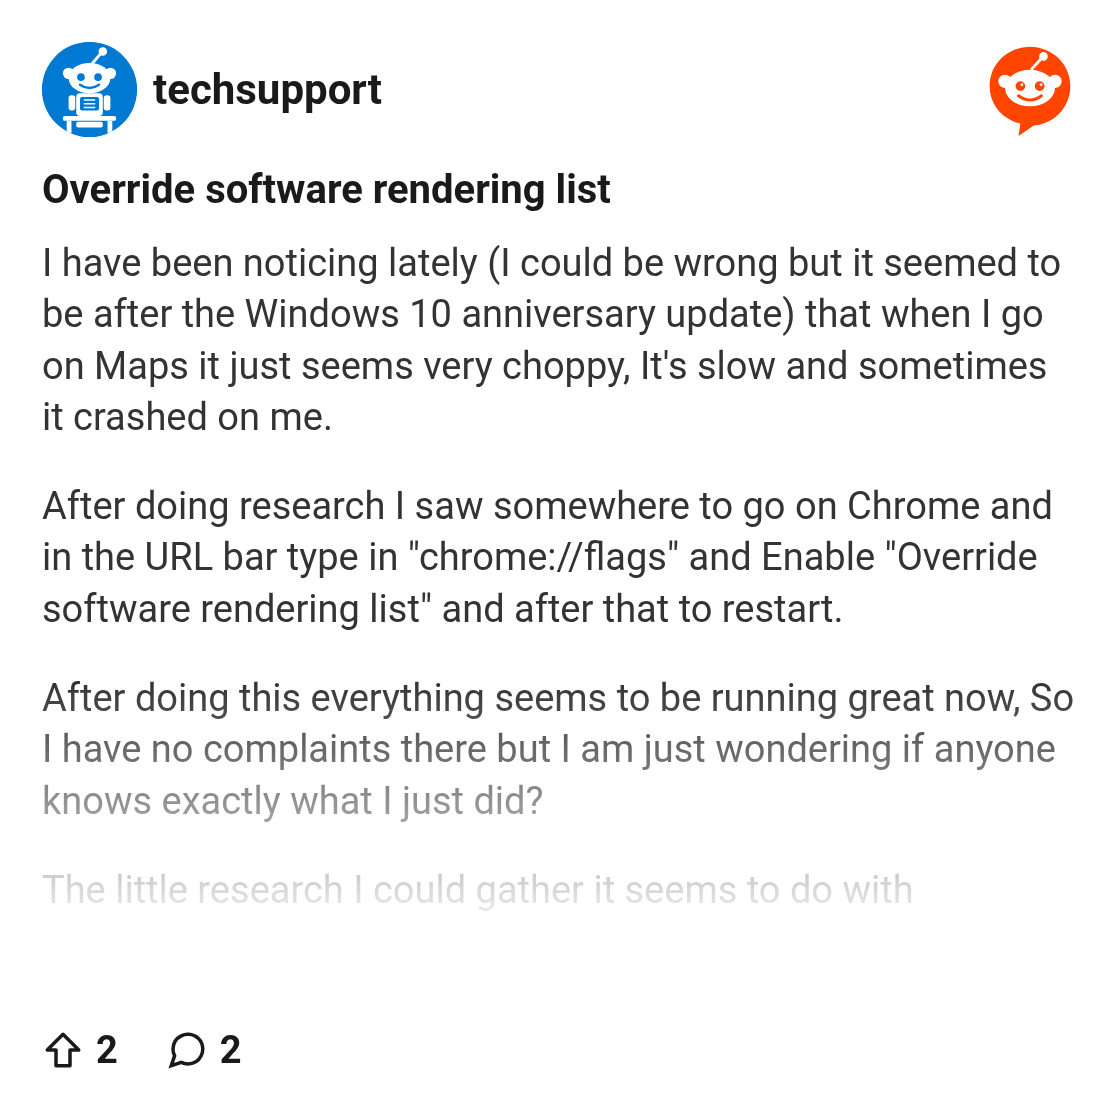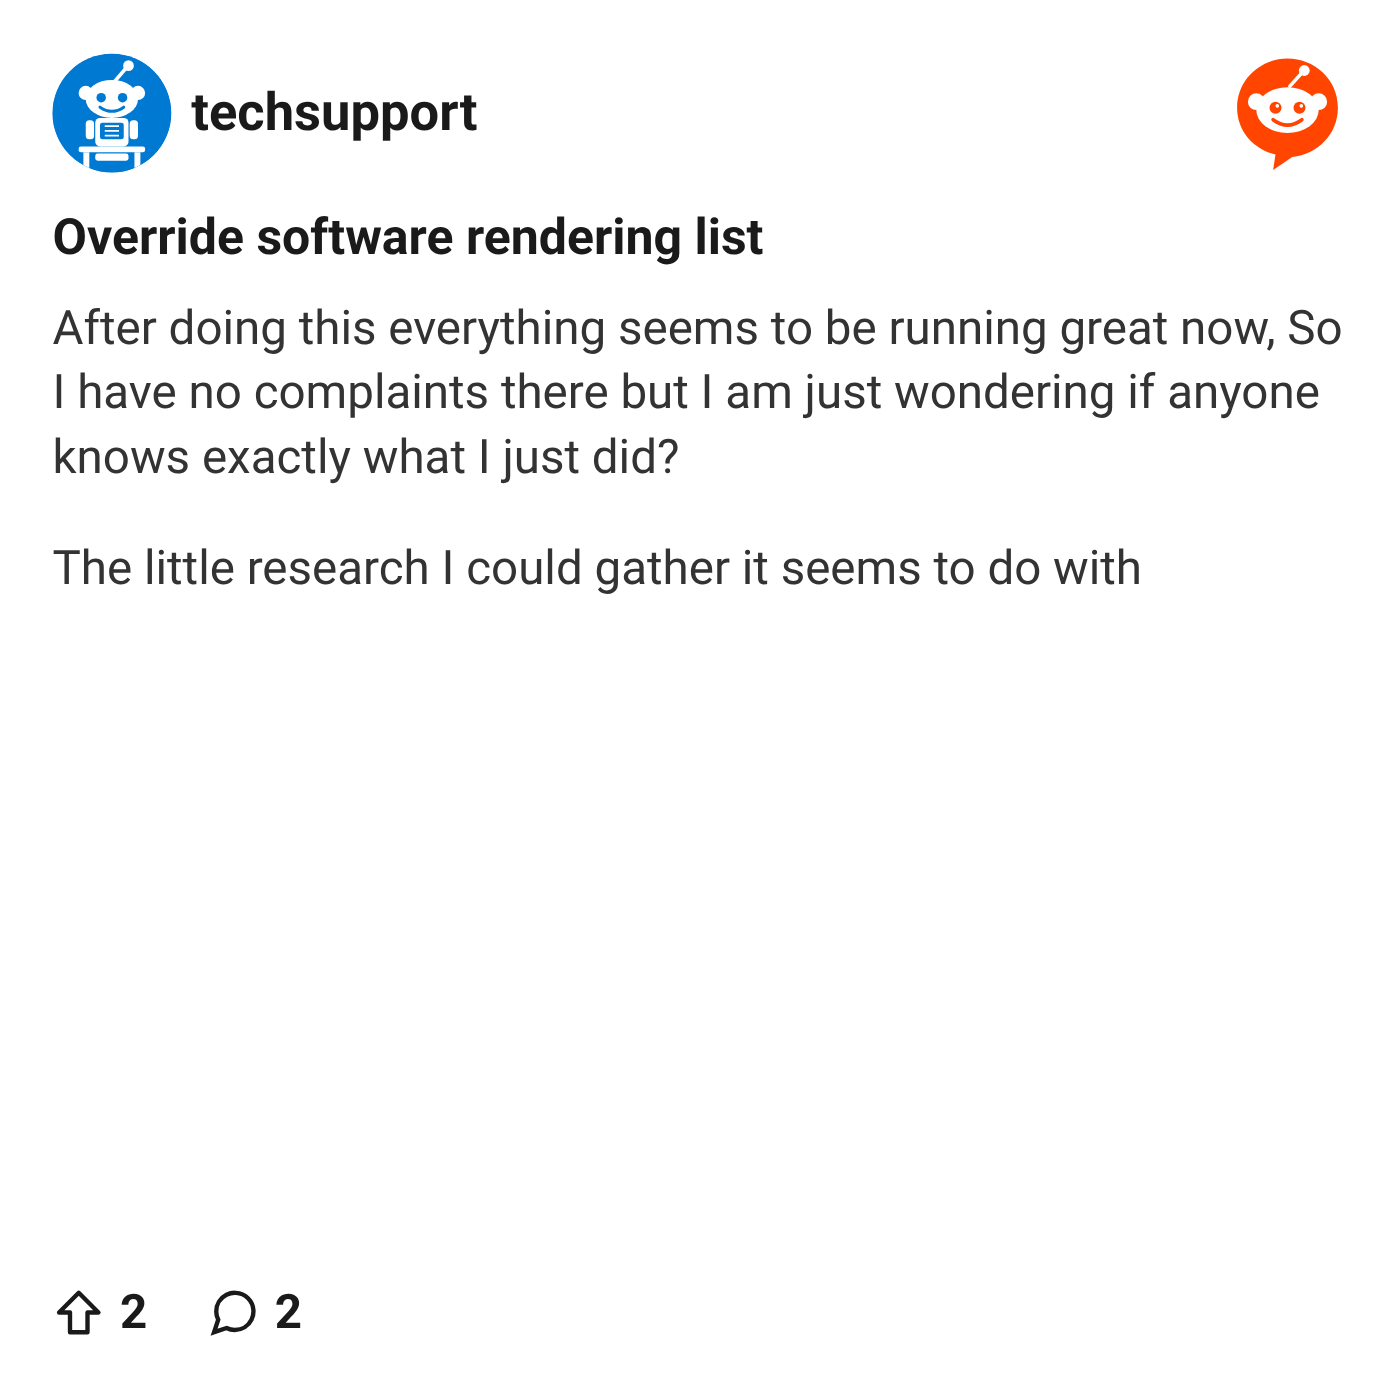--- a/index.html
+++ b/index.html
@@ -16,21 +16,21 @@
       color: #1a1a1b;
     }
     .container {
       padding: 42px 42px 0 42px;
       display: flex;
       flex-direction: column;
       height: 100%;
     }
     .header {
       display: flex;
-      align-items: center;
+      align-items: flex-start;
       justify-content: space-between;
       margin-bottom: 28px;
     }
     .header-left {
       display: flex;
       align-items: center;
       gap: 16px;
     }
     .subreddit-avatar {
       width: 95px;
@@ -166,20 +166,22 @@
         <circle cx="61.5" cy="44.5" r="1.5" fill="#ffffff"></circle>
 
         <path d="M38 56 Q50 65 62 56" stroke="#FF4500" stroke-width="3" fill="none" stroke-linecap="round"></path>
       </svg>
     </div>
   </div>
 
   <h1 class="post-title">Override software rendering list</h1>
 
   <div class="post-body">
+    <p>I have been noticing lately (I could be wrong but it seemed to be after the Windows 10 anniversary update) that when I go on Maps it just seems very choppy, It's slow and sometimes it crashed on me.</p>
+    <p>After doing research I saw somewhere to go on Chrome and in the URL bar type in "chrome://flags" and Enable "Override software rendering list" and after that to restart.</p>
     <p>After doing this everything seems to be running great now, So I have no complaints there but I am just wondering if anyone knows exactly what I just did?</p>
     <p>The little research I could gather it seems to do with</p>
     <div class="fade-overlay"></div>
   </div>
 
   <div class="footer">
     <div class="footer-item">
       <span class="upvote-icon">
         <svg width="42" height="42" viewBox="0 0 24 24" fill="none" stroke="#1a1a1b" stroke-width="2" stroke-linejoin="round">
           <path d="M12 3 L21 12 L16 12 L16 21 L8 21 L8 12 L3 12 Z"></path>

